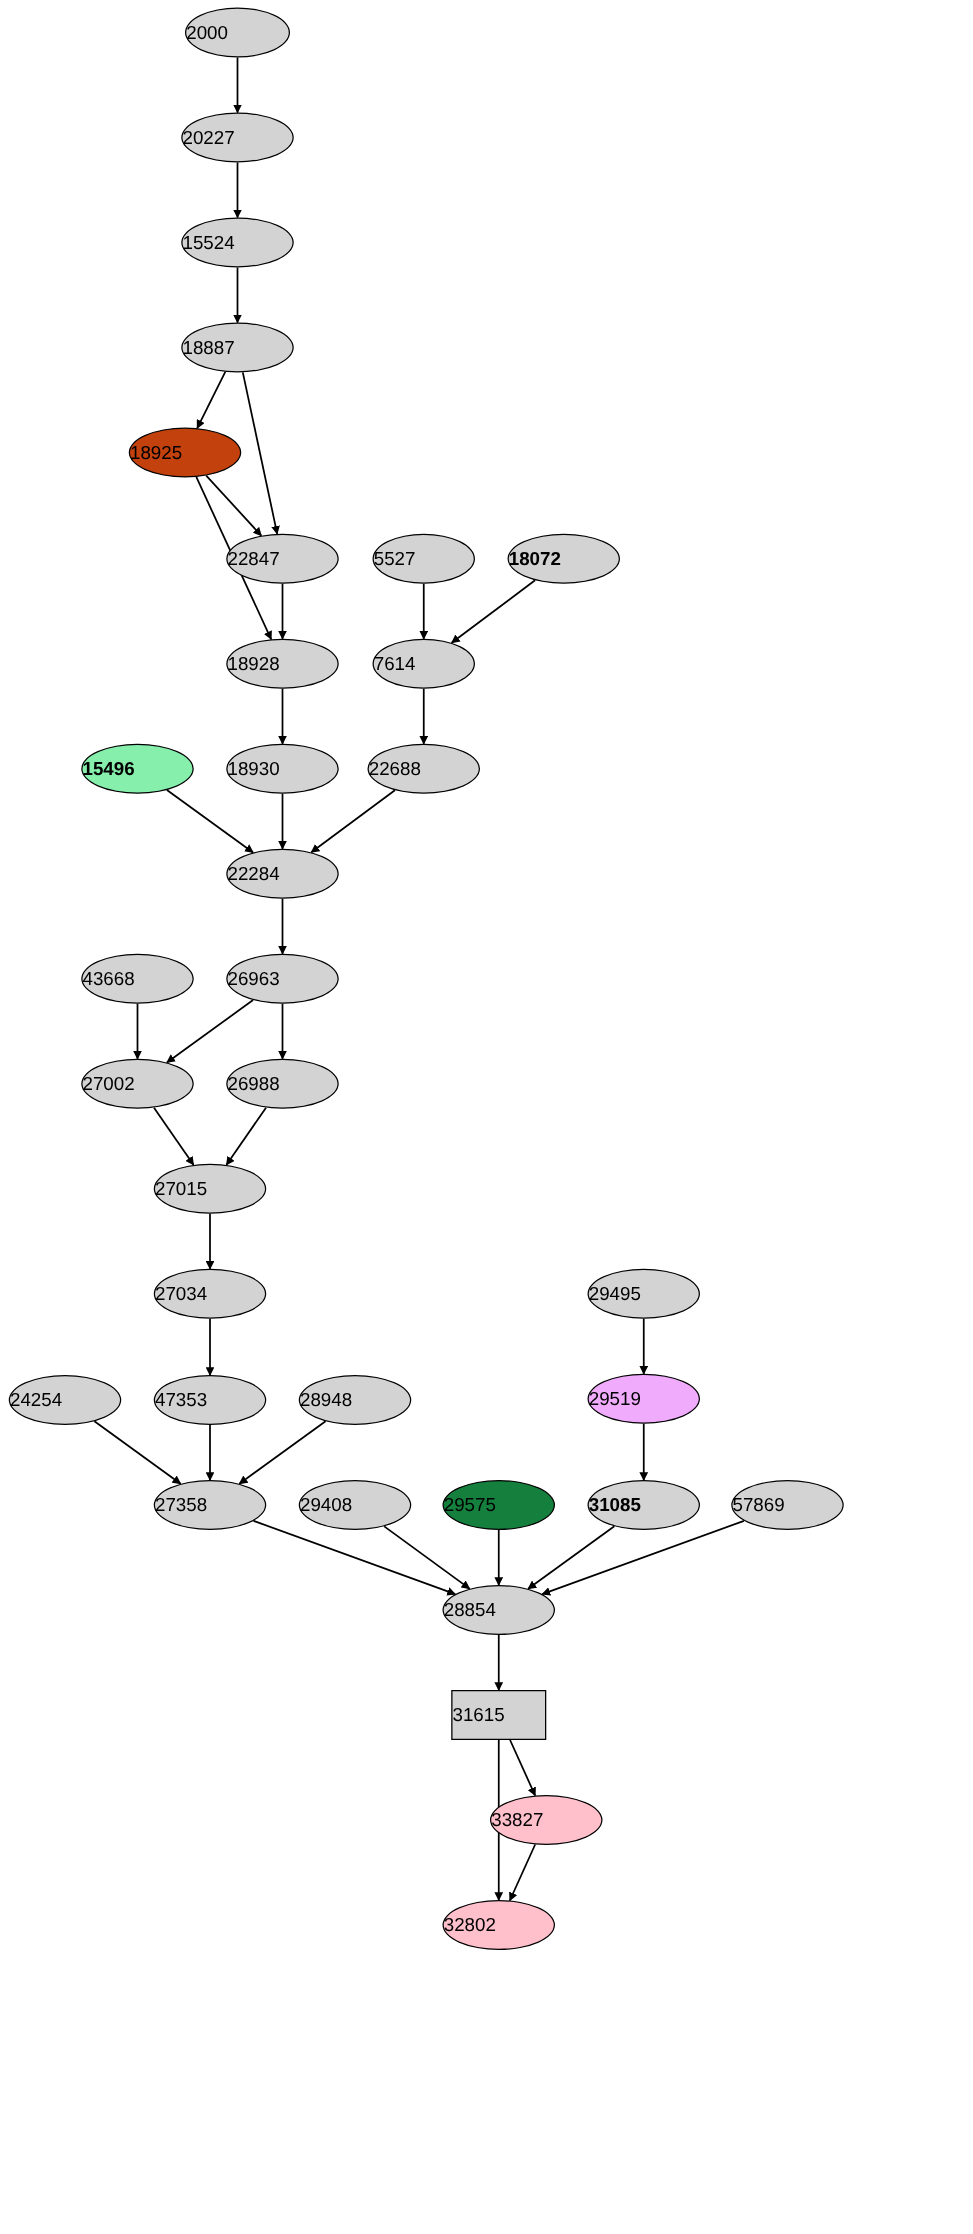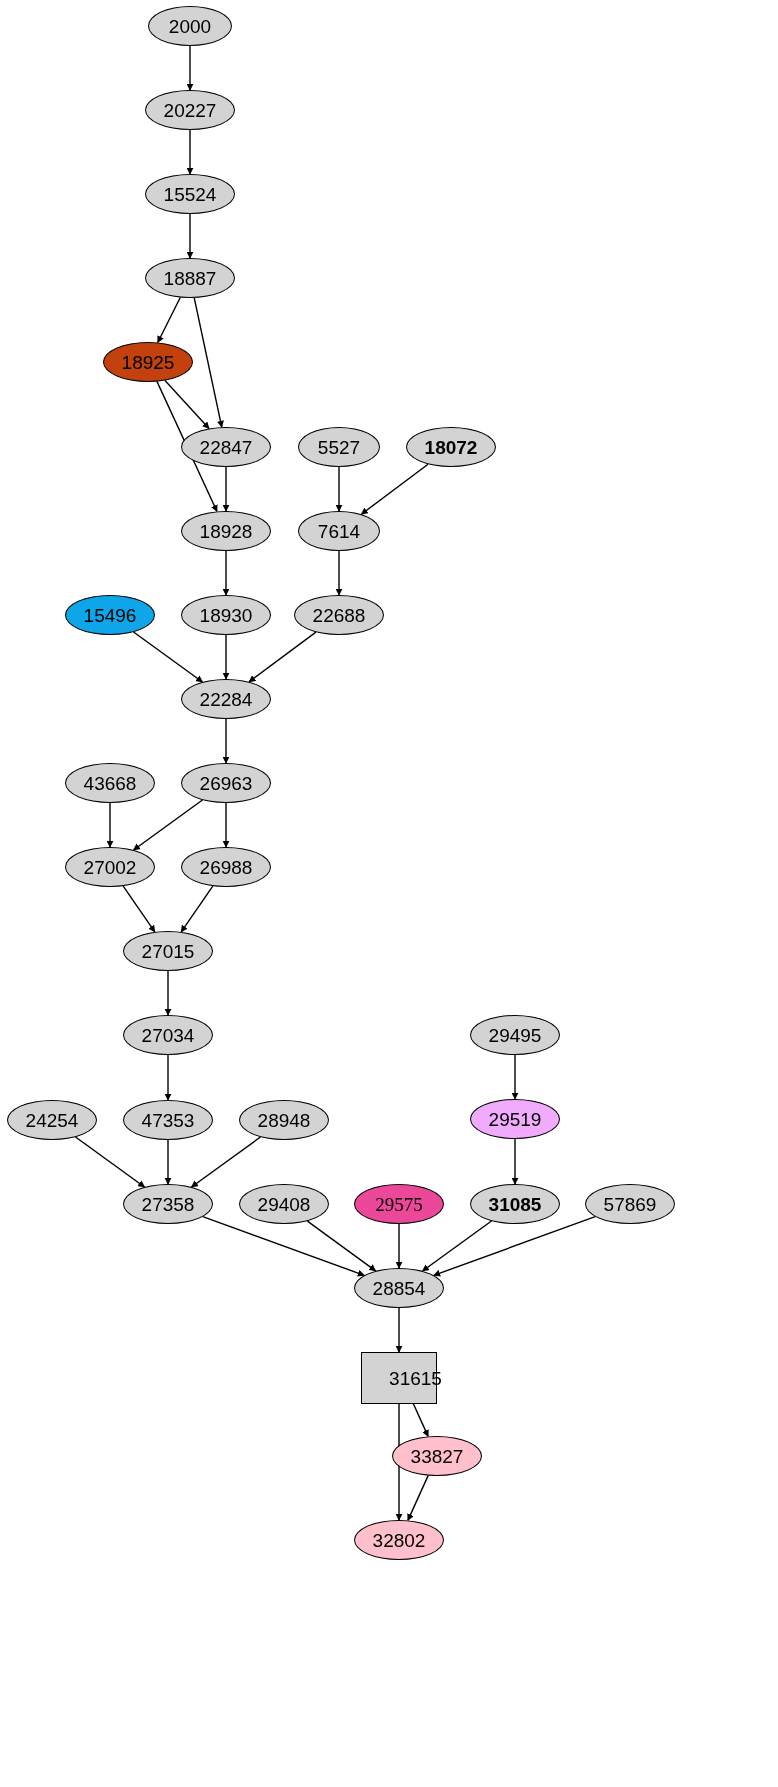--- a/index.html
+++ b/index.html
@@ -21,22 +21,21 @@
     left: 0;
     top: 0;
     width: 778px;
     height: 1787px;
     pointer-events: none;
   }
   .node {
     position: absolute;
     display: flex;
     align-items: center;
-    justify-content: center;
-    font-size: 19px;
+    font-size: 15px;
     color: #000000;
     box-sizing: border-box;
     border: 1px solid #000000;
   }
   .node.ellipse {
     border-radius: 50%;
   }
   .node.box {
     border-radius: 0;
   }
@@ -119,21 +118,21 @@
       </div>
       <div class="node ellipse" style="left: 406px; top: 427px; width: 90px; height: 40px; background: rgb(211, 211, 211); border-color: rgb(0, 0, 0); font-weight: bold;">
         <span class="node-label">18072</span>
       </div>
       <div class="node ellipse" style="left: 181px; top: 511px; width: 90px; height: 40px; background: rgb(211, 211, 211); border-color: rgb(0, 0, 0);">
         <span class="node-label">18928</span>
       </div>
       <div class="node ellipse" style="left: 298px; top: 511px; width: 82px; height: 40px; background: rgb(211, 211, 211); border-color: rgb(0, 0, 0);">
         <span class="node-label">7614</span>
       </div>
-      <div class="node ellipse" style="left: 65px; top: 595px; width: 90px; height: 40px; background: #0ea5e9; border-color: rgb(0, 0, 0);">
+      <div class="node ellipse" style="left: 65px; top: 595px; width: 90px; height: 40px; background: #86efac; border-color: rgb(0, 0, 0); font-weight: bold;">
         <span class="node-label">15496</span>
       </div>
       <div class="node ellipse" style="left: 181px; top: 595px; width: 90px; height: 40px; background: rgb(211, 211, 211); border-color: rgb(0, 0, 0);">
         <span class="node-label">18930</span>
       </div>
       <div class="node ellipse" style="left: 294px; top: 595px; width: 90px; height: 40px; background: rgb(211, 211, 211); border-color: rgb(0, 0, 0);">
         <span class="node-label">22688</span>
       </div>
       <div class="node ellipse" style="left: 181px; top: 679px; width: 90px; height: 40px; background: rgb(211, 211, 211); border-color: rgb(0, 0, 0);">
         <span class="node-label">22284</span>
@@ -170,33 +169,33 @@
       </div>
       <div class="node ellipse" style="left: 239px; top: 1100px; width: 90px; height: 40px; background: rgb(211, 211, 211); border-color: rgb(0, 0, 0);">
         <span class="node-label">28948</span>
       </div>
       <div class="node ellipse" style="left: 123px; top: 1184px; width: 90px; height: 40px; background: rgb(211, 211, 211); border-color: rgb(0, 0, 0);">
         <span class="node-label">27358</span>
       </div>
       <div class="node ellipse" style="left: 239px; top: 1184px; width: 90px; height: 40px; background: rgb(211, 211, 211); border-color: rgb(0, 0, 0);">
         <span class="node-label">29408</span>
       </div>
-      <div class="node ellipse" style="left: 354px; top: 1184px; width: 90px; height: 40px; background: #ec4899; border-color: rgb(0, 0, 0); font-family: Liberation Serif, serif;">
+      <div class="node ellipse" style="left: 354px; top: 1184px; width: 90px; height: 40px; background: #15803d; border-color: rgb(0, 0, 0);">
         <span class="node-label">29575</span>
       </div>
       <div class="node ellipse" style="left: 470px; top: 1184px; width: 90px; height: 40px; background: rgb(211, 211, 211); border-color: rgb(0, 0, 0); font-weight: bold;">
         <span class="node-label">31085</span>
       </div>
       <div class="node ellipse" style="left: 585px; top: 1184px; width: 90px; height: 40px; background: rgb(211, 211, 211); border-color: rgb(0, 0, 0);">
         <span class="node-label">57869</span>
       </div>
       <div class="node ellipse" style="left: 354px; top: 1268px; width: 90px; height: 40px; background: rgb(211, 211, 211); border-color: rgb(0, 0, 0);">
         <span class="node-label">28854</span>
       </div>
-      <div class="node box" style="left: 361px; top: 1352px; width: 76px; height: 52px; background: rgb(211, 211, 211); border-color: rgb(0, 0, 0); padding-left: 33px;">
+      <div class="node box" style="left: 361px; top: 1352px; width: 76px; height: 40px; background: rgb(211, 211, 211); border-color: rgb(0, 0, 0);">
         <span class="node-label">31615</span>
       </div>
       <div class="node ellipse" style="left: 392px; top: 1436px; width: 90px; height: 40px; background: rgb(255, 192, 203); border-color: rgb(0, 0, 0);">
         <span class="node-label">33827</span>
       </div>
       <div class="node ellipse" style="left: 354px; top: 1520px; width: 90px; height: 40px; background: rgb(255, 192, 203); border-color: rgb(0, 0, 0);">
         <span class="node-label">32802</span>
       </div>
     </div>
 </div>

